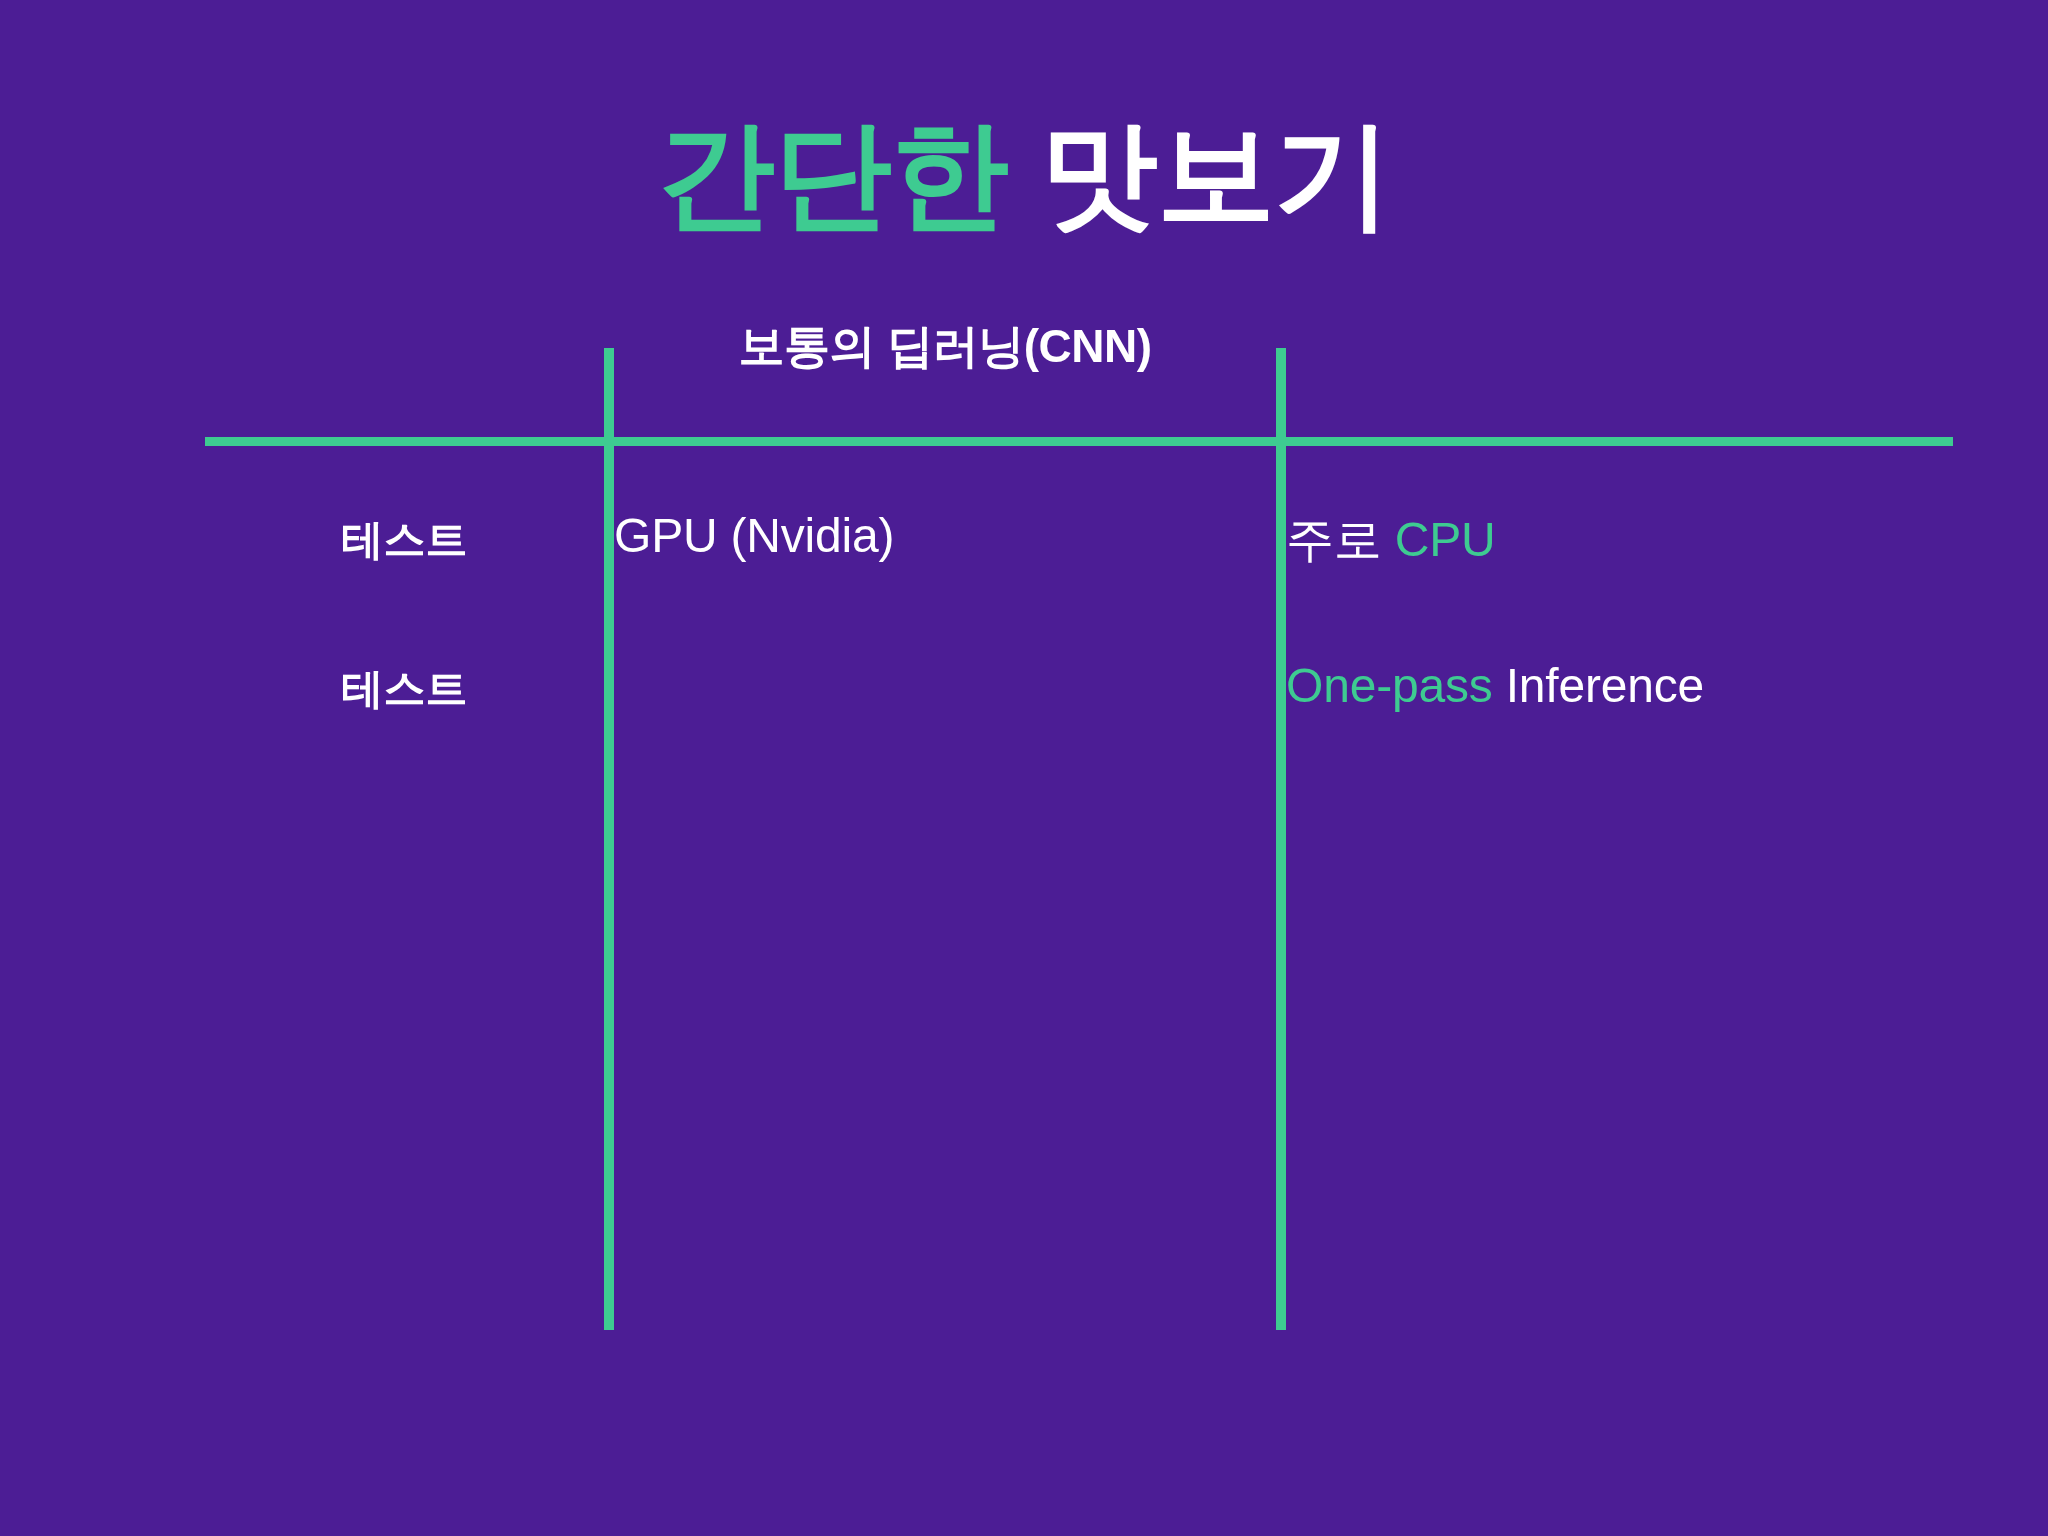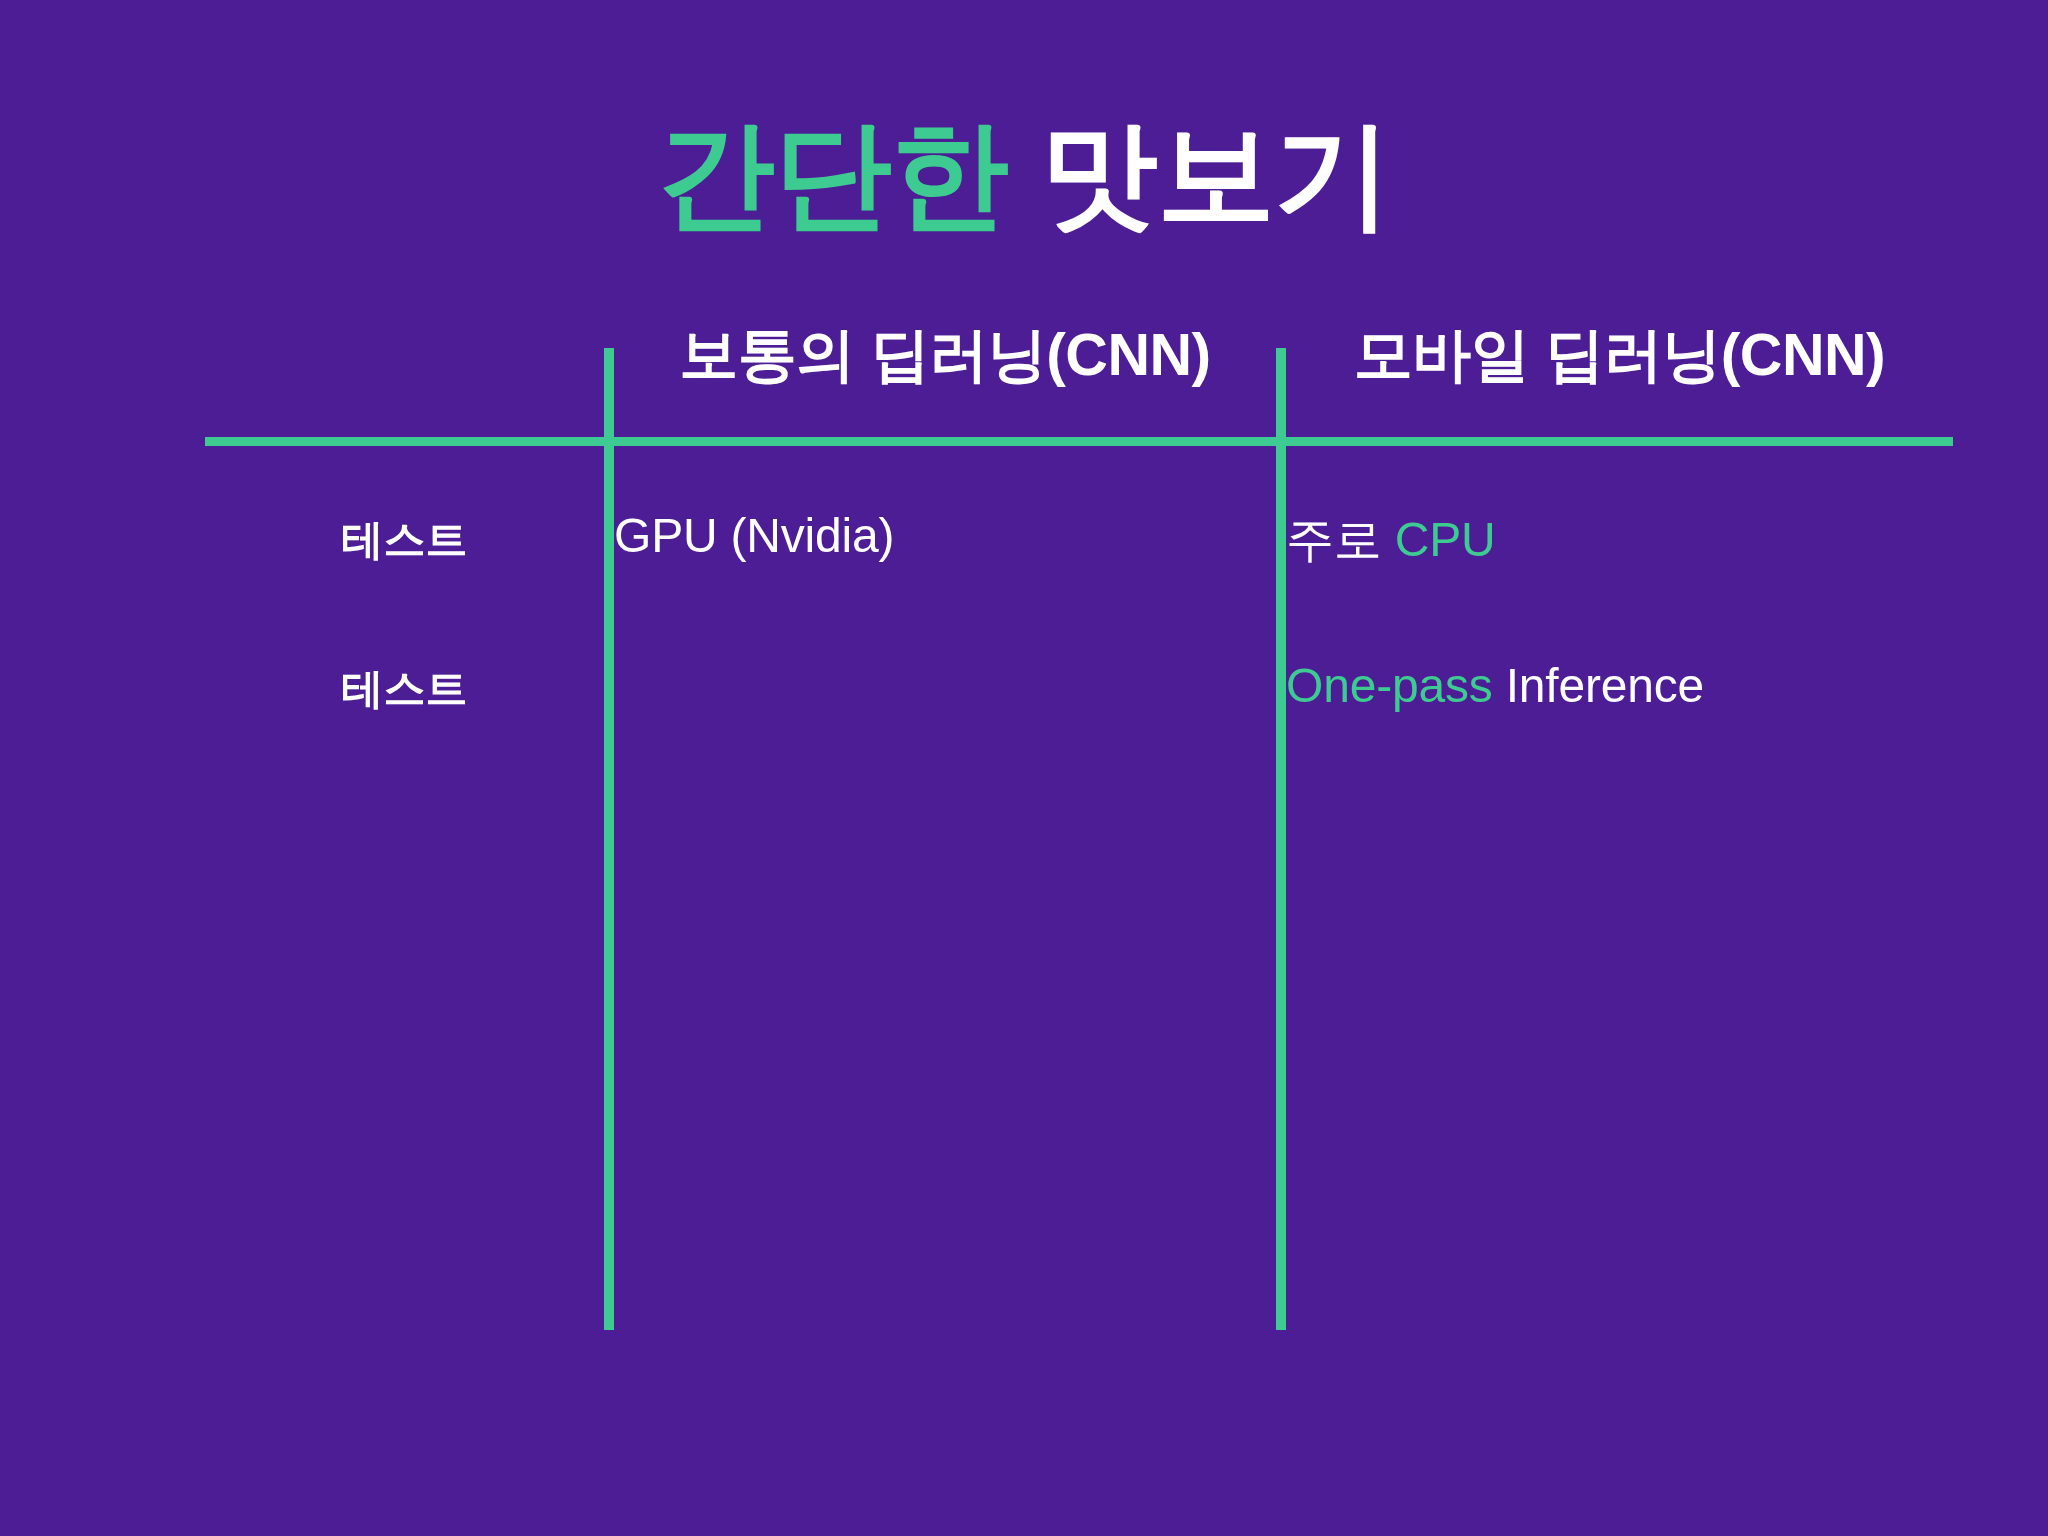--- a/index.html
+++ b/index.html
@@ -53,21 +53,21 @@
     height: 982px;
     background: #3ecb91;
   }
   .rule-v.v1 { left: 604px; }
   .rule-v.v2 { left: 1276px; }
 
   
   .col-head {
     position: absolute;
     top: 316px;
-    font-size: 59px;
+    font-size: 46px;
     font-weight: 700;
     color: #ffffff;
     text-align: center;
     white-space: nowrap;
     letter-spacing: -0.5px;
   }
   .col-head.c1 { left: 614px;  width: 662px; }
   .col-head.c2 { left: 1286px; width: 667px; }
 
   
@@ -108,21 +108,20 @@
 
   <div class="title">
     <span class="accent">간단한</span><span> </span><span class="plain">맛보기</span>
   </div>
 
   <div class="rule-h"></div>
   <div class="rule-v v1"></div>
   <div class="rule-v v2"></div>
 
   <div class="col-head c1">보통의 딥러닝(CNN)</div>
-  <div class="col-head c2">모바일 딥러닝(CNN)</div>
 
   <div class="row-label r1">테스트</div>
   <div class="cell c1 r1">
     <span class="wt">GPU (Nvidia)</span>
   </div>
   <div class="cell c2 r1">
     <span class="wt">주로 </span><span class="hl">CPU</span><span class="wt"></span>
   </div>
 
   <div class="row-label r2">테스트</div>

